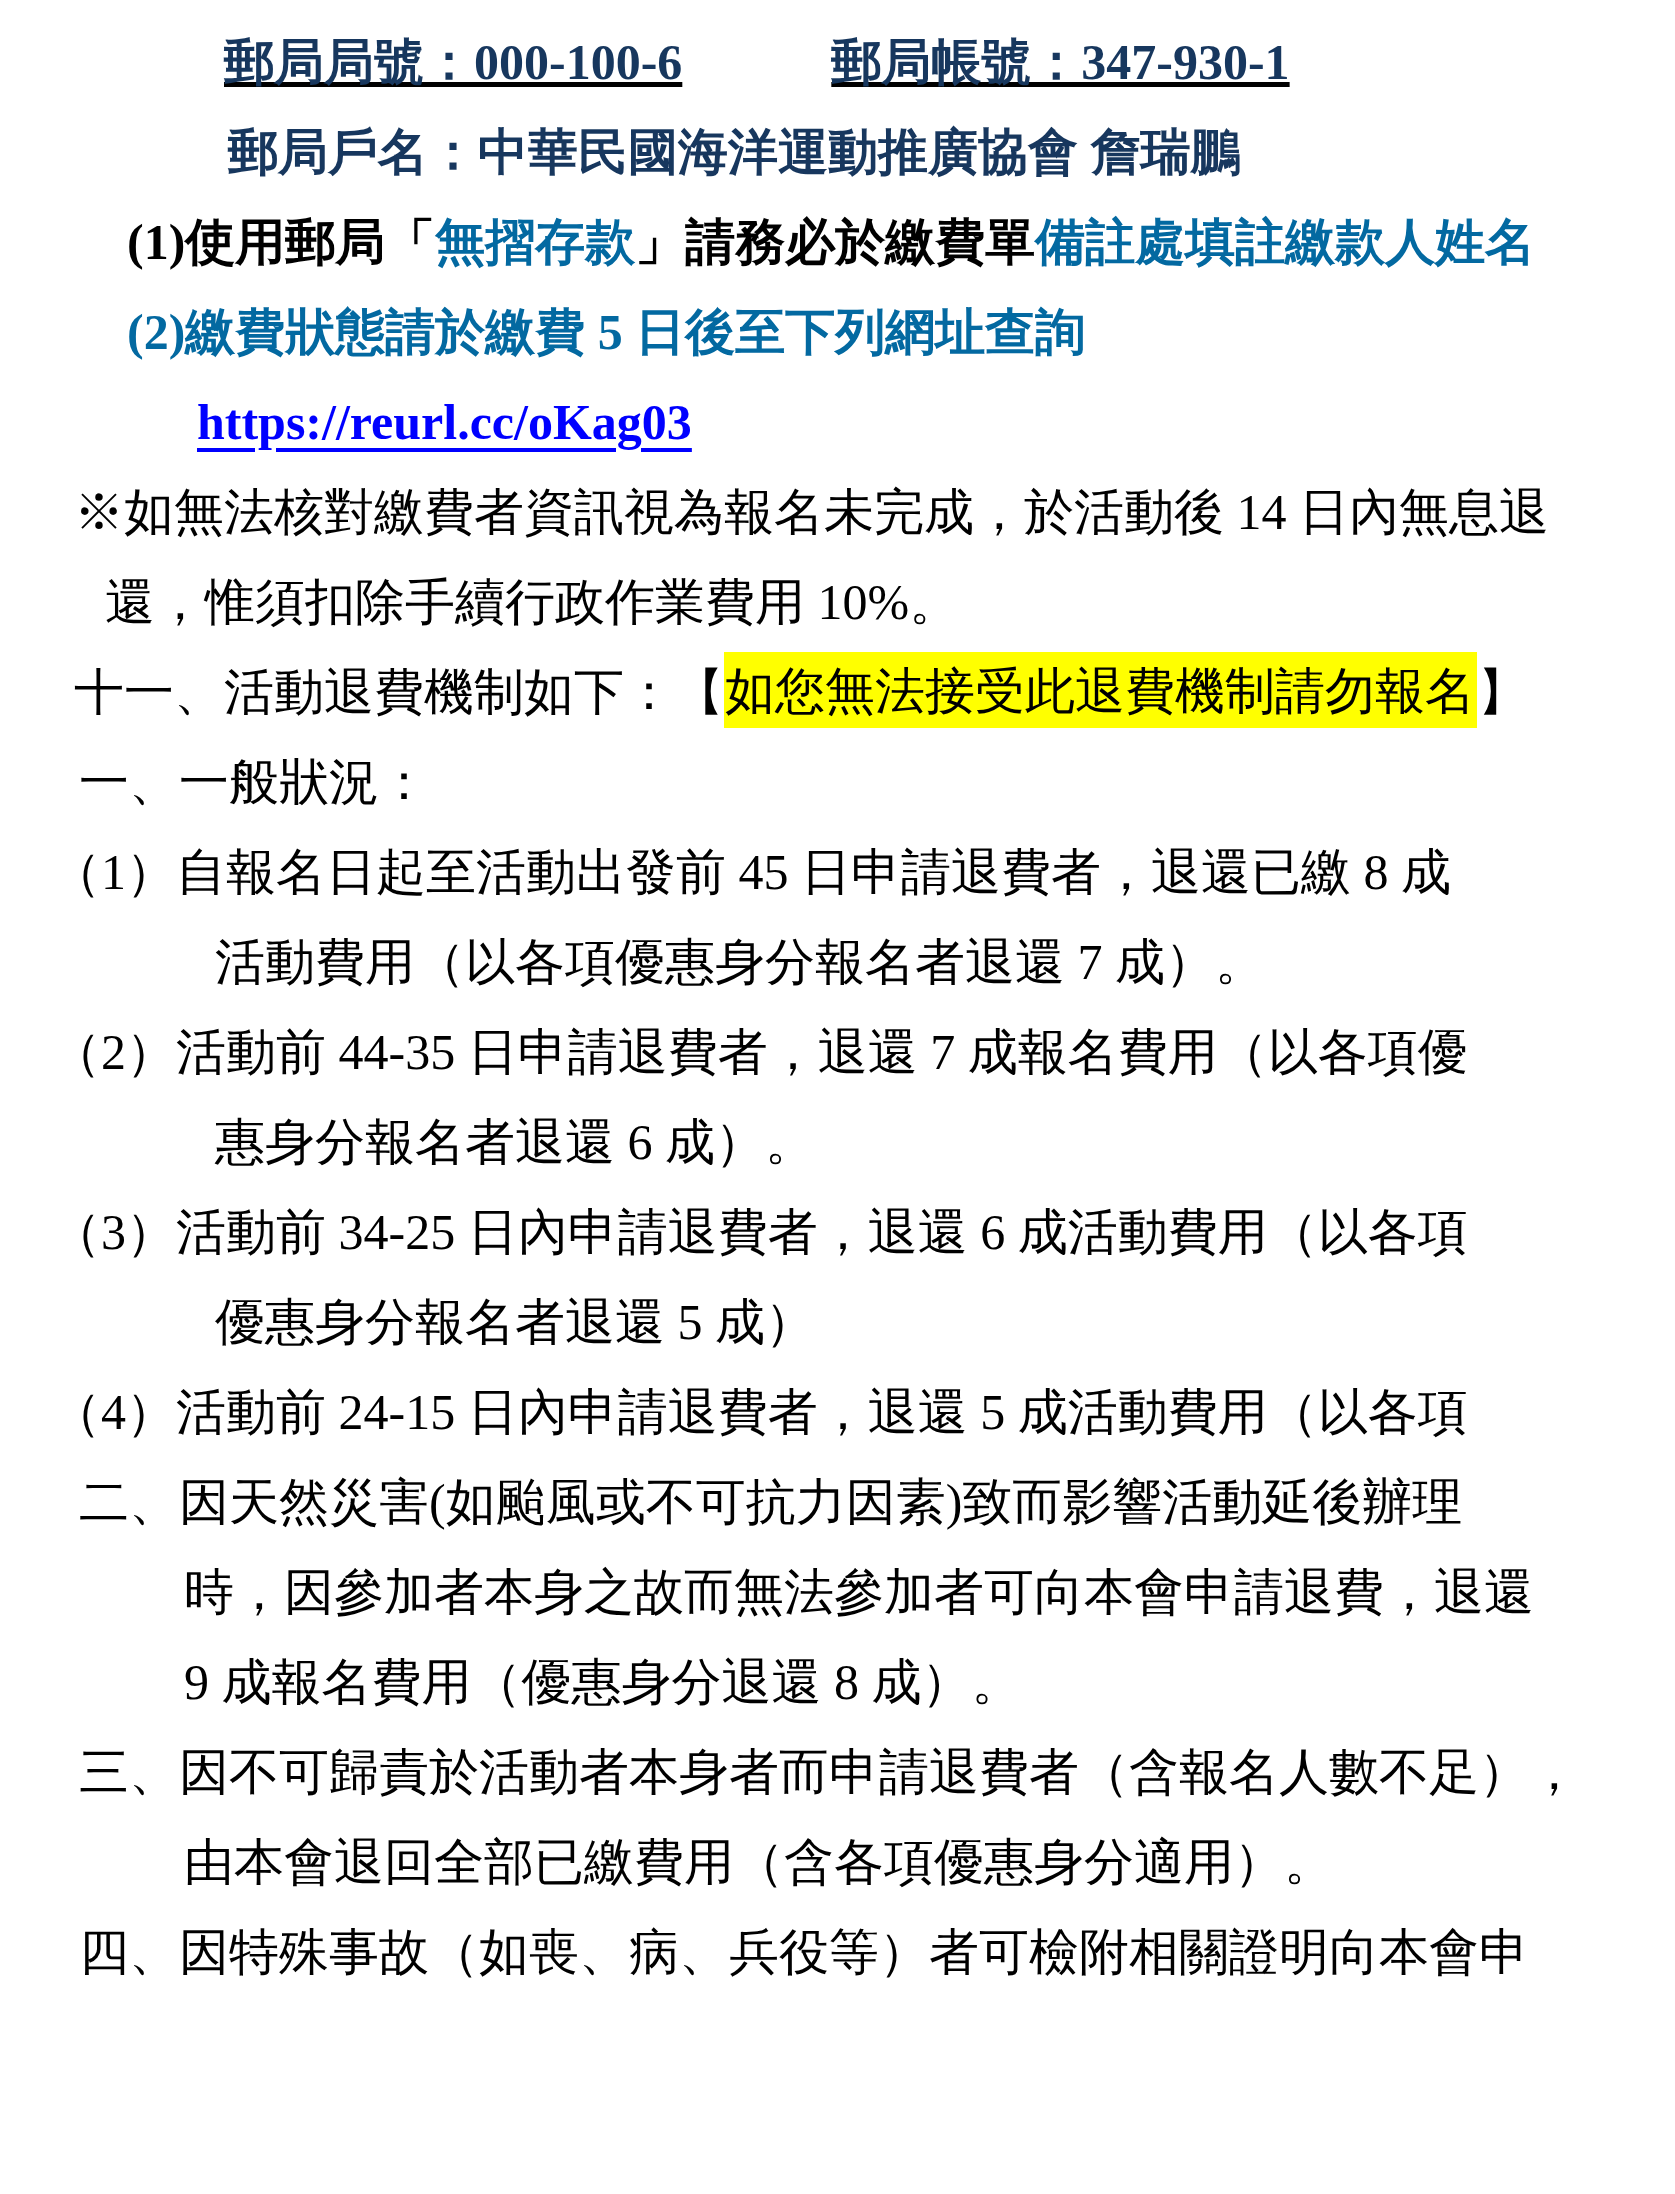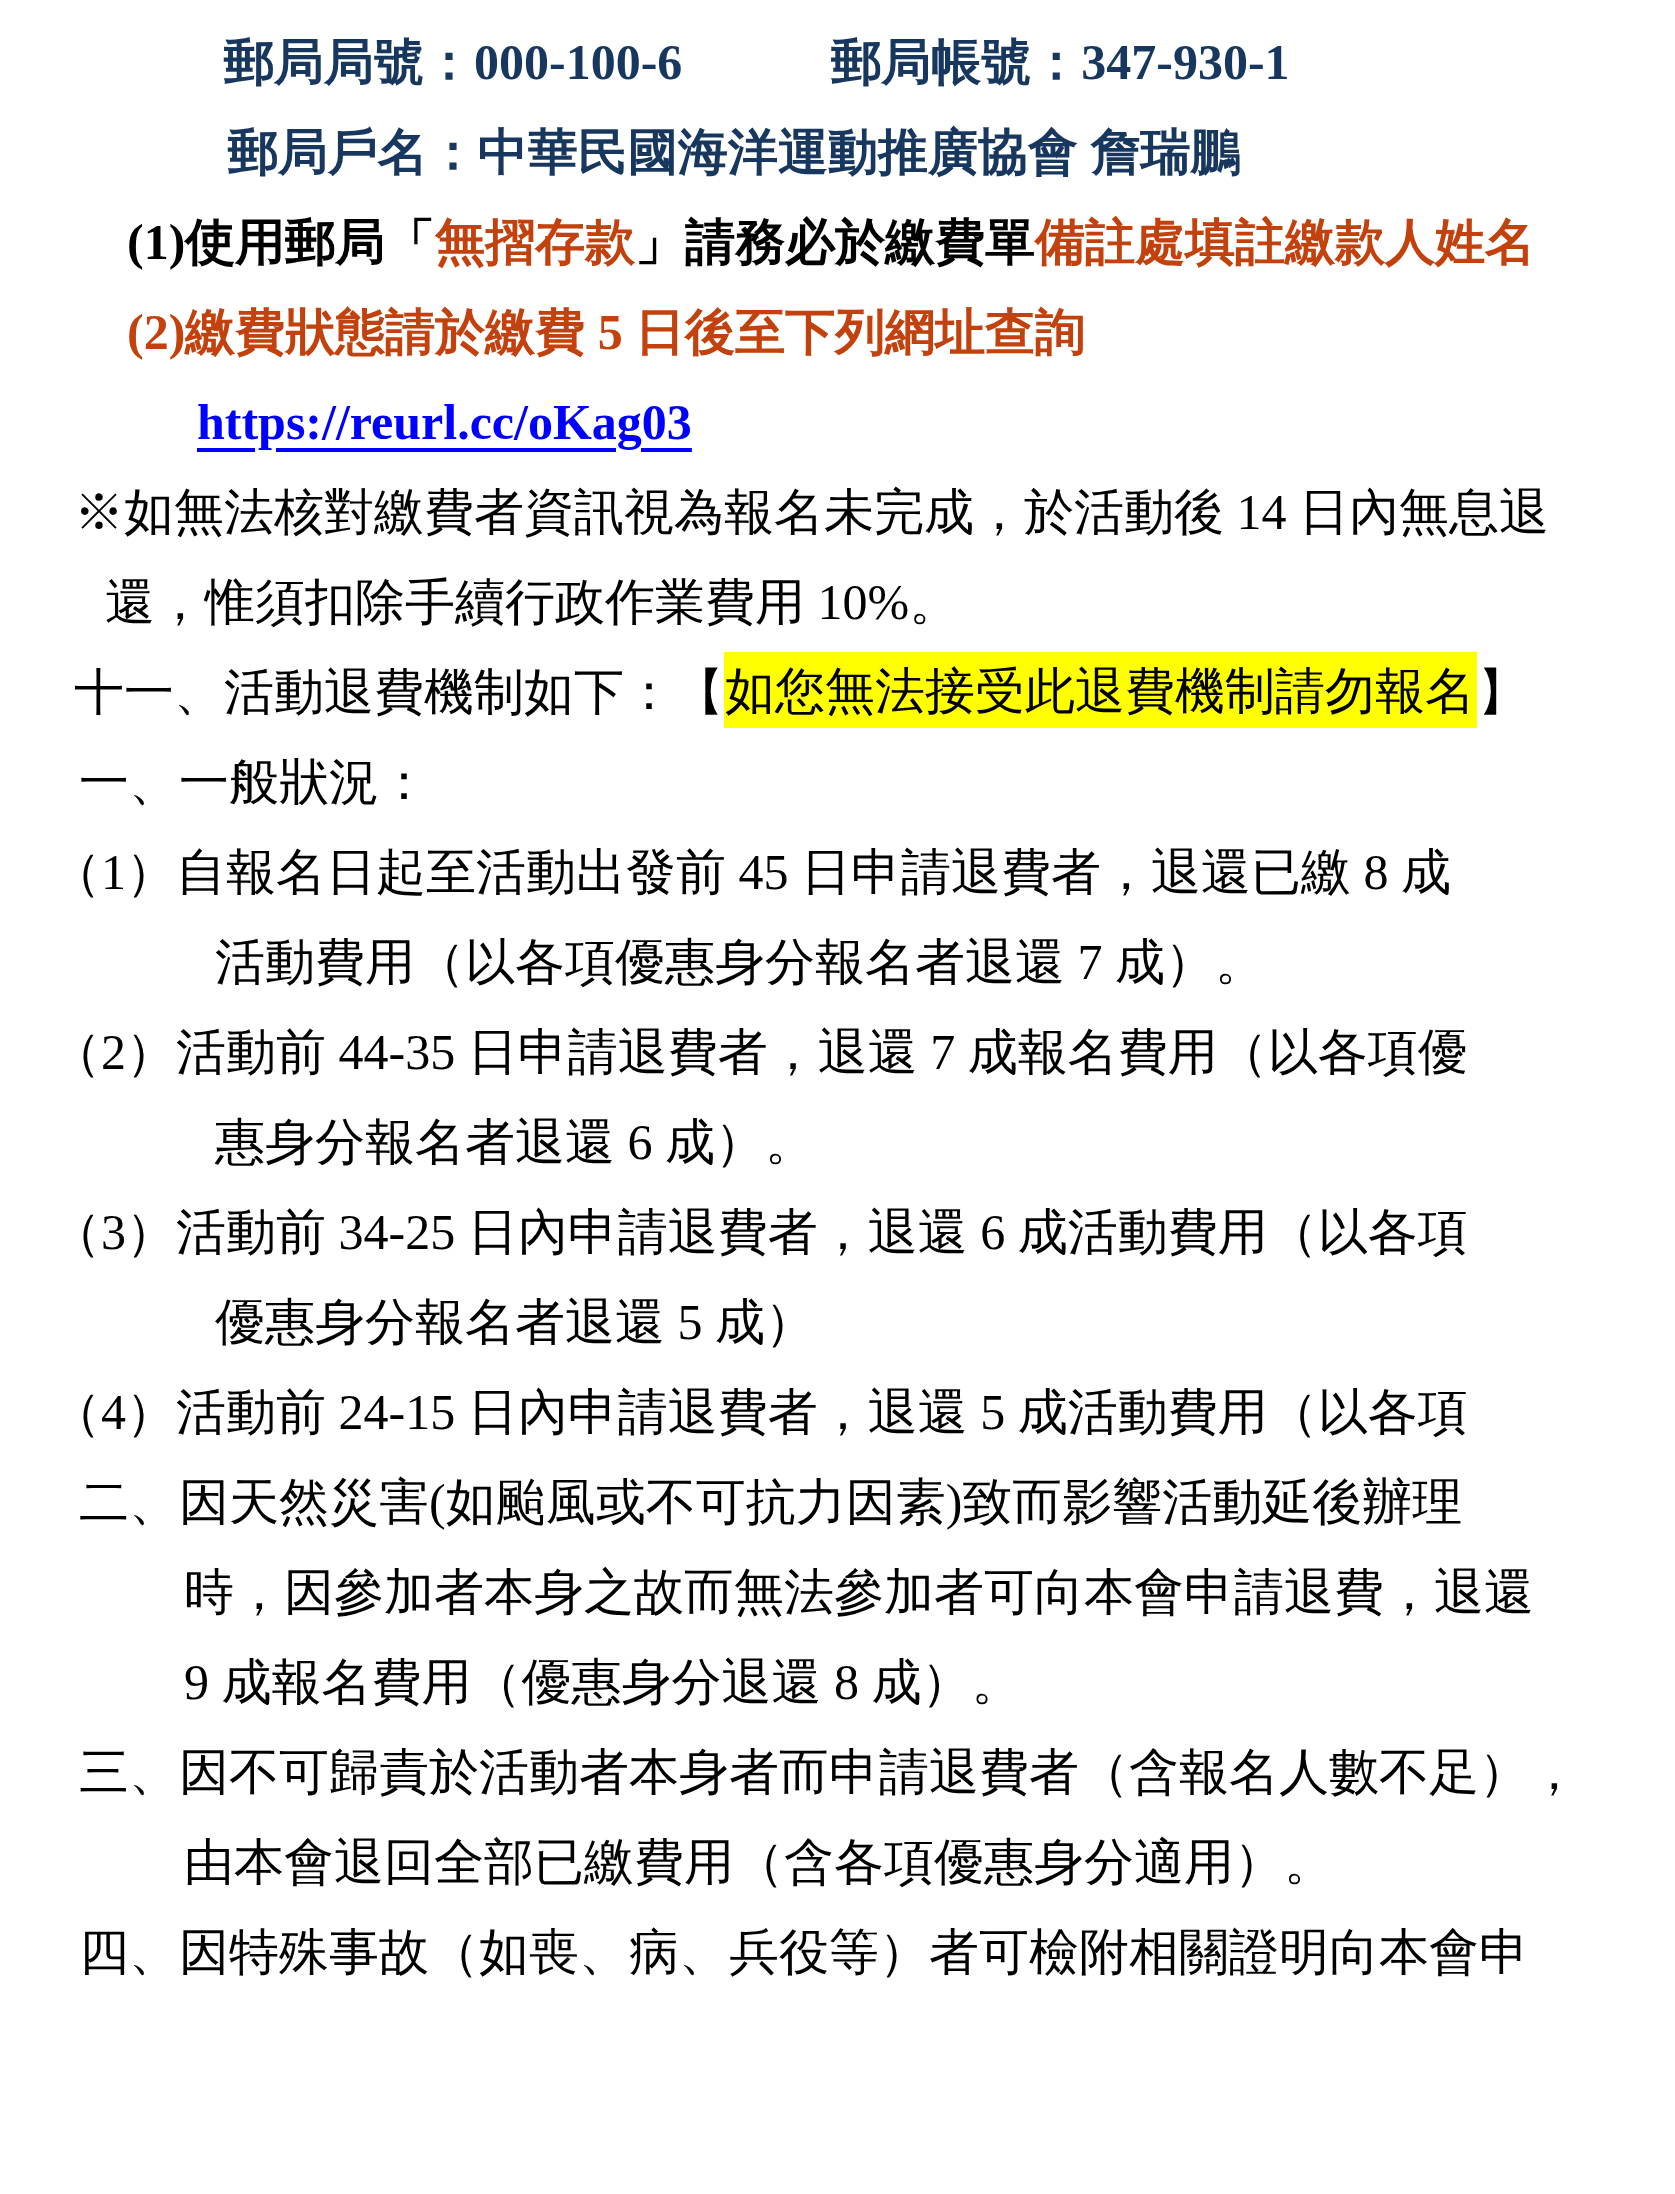--- a/index.html
+++ b/index.html
@@ -19,36 +19,36 @@
     width: 1675px;
   }
   .line {
     font-size: 50px;
     line-height: 90px;
     white-space: nowrap;
     font-weight: 400;
   }
   .bold { font-weight: 700; }
   .navy { color: #17375E; }
-  .red  { color: #c2410c; }
+  .red  { color: #0369a1; }
   .black { color: #000000; font-family: Liberation Serif, serif; }
   .hl {
     background: #FFFF00;
     padding: 11.4px 2.6px 8.8px 0.9px;
   }
   .link {
     color: #0000FF;
     text-decoration: underline;
     text-decoration-thickness: 4px;
     text-underline-offset: 8.8px;
     cursor: pointer;
   }
   .gap-left { margin-left: 149px; }
   
-  .ind-title1 { padding-left: 224px; }
+  .ind-title1 { padding-left: 224px; text-decoration: underline; }
   .ind-title2 { padding-left: 228px; }
   .ind-note   { padding-left: 127px; }
   .ind-url    { padding-left: 197px; }
   .ind-star   { padding-left: 42px; margin-left: 32px;  }
   .ind-wrap1  { padding-left: 105px; }
   .ind-sec    { padding-left: 79px; }
   .ind-item   { padding-left: 51px; }
   .ind-item2  { padding-left: 215px; }
   .ind-wrap2  { padding-left: 184px; }
 </style>

